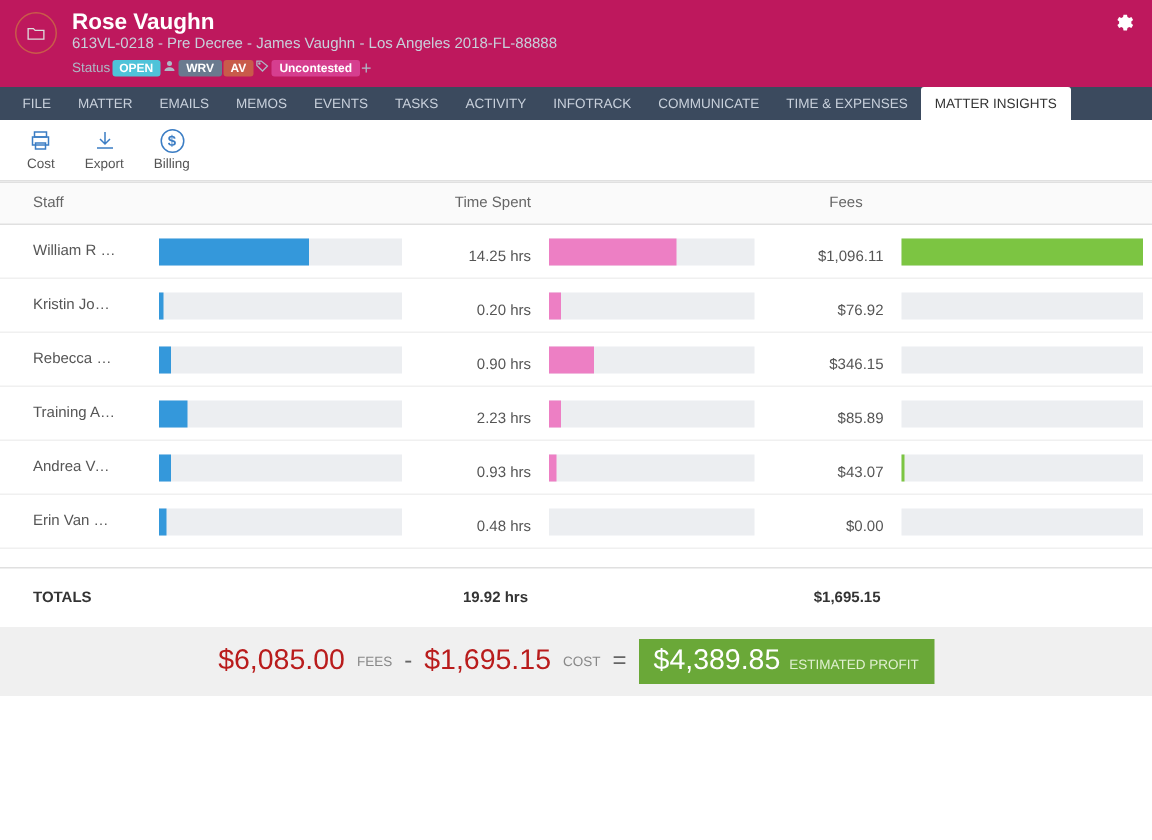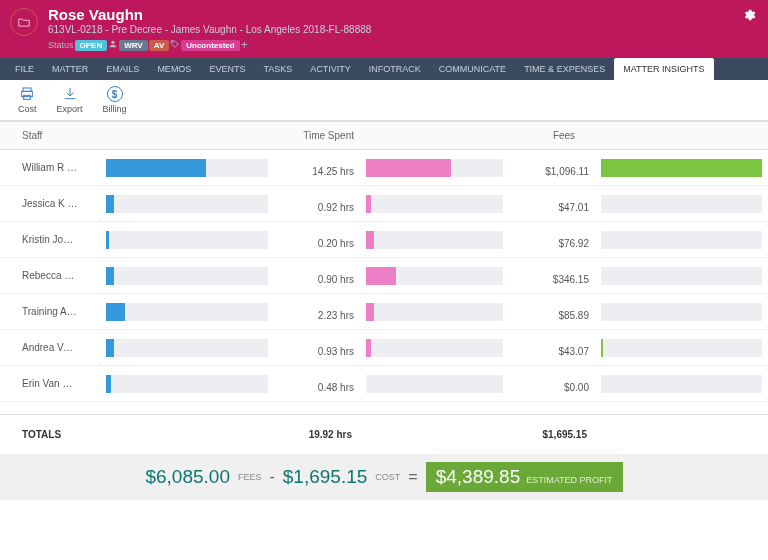--- a/index.html
+++ b/index.html
@@ -36,21 +36,21 @@
 .bar-bg{flex:1;height:18px;background:#eceef1;position:relative}
 .bar-fill{position:absolute;left:0;top:0;height:100%}
 .bar-blue{background:#3498db}
 .bar-pink{background:#ed7fc4}
 .bar-green{background:#7cc542}
 .bar-val{width:65px;text-align:right;color:#555;font-size:10px}
 .totals-row{display:flex;align-items:center;height:40px;font-size:10px;font-weight:700;border-top:1px solid #e0e0e0;margin-top:12px}
 .totals-row .col-staff{font-weight:700}
 .totals-row .val{text-align:right;padding-right:8px}
 .summary{background:#f0f0f0;display:flex;align-items:center;justify-content:center;gap:8px;padding:8px;font-size:10px}
-.sum-big{font-size:19px;color:#0f766e}
+.sum-big{font-size:19px;color:#b91c1c}
 .sum-lbl{font-size:9px;color:#888}
 .sum-op{font-size:16px;color:#666}
 .profit-box{background:#6aa838;color:#fff;padding:4px 10px;display:flex;align-items:baseline;gap:6px}
 .profit-box .sum-big{color:#fff}
 .profit-box .sum-lbl{color:#e0f0d0}
 .plus{color:#aeb8c6;font-size:12px;cursor:pointer}
 .tag-icon{color:#aeb8c6}
 .user-icon{color:#aeb8c6}
 </style>
 </head>
@@ -151,40 +151,20 @@
         </div>
         <div class="bar-val">$1,096.11</div>
       </div>
       <div class="bar-wrap" style="flex:1">
         <div class="bar-bg">
           <div class="bar-fill bar-green" style="width:100%"></div>
         </div>
       </div>
     </div>
     <div class="row">
-      <div class="col-staff">Jessica K Robi...</div>
-      <div class="bar-wrap" style="width:260px">
-        <div class="bar-bg">
-          <div class="bar-fill bar-blue" style="width:5%"></div>
-        </div>
-        <div class="bar-val">0.92 hrs</div>
-      </div>
-      <div class="bar-wrap" style="width:235px">
-        <div class="bar-bg">
-          <div class="bar-fill bar-pink" style="width:4%"></div>
-        </div>
-        <div class="bar-val">$47.01</div>
-      </div>
-      <div class="bar-wrap" style="flex:1">
-        <div class="bar-bg">
-          <div class="bar-fill bar-green" style="width:0%"></div>
-        </div>
-      </div>
-    </div>
-    <div class="row">
       <div class="col-staff">Kristin Jones</div>
       <div class="bar-wrap" style="width:260px">
         <div class="bar-bg">
           <div class="bar-fill bar-blue" style="width:2%"></div>
         </div>
         <div class="bar-val">0.20 hrs</div>
       </div>
       <div class="bar-wrap" style="width:235px">
         <div class="bar-bg">
           <div class="bar-fill bar-pink" style="width:6%"></div>

